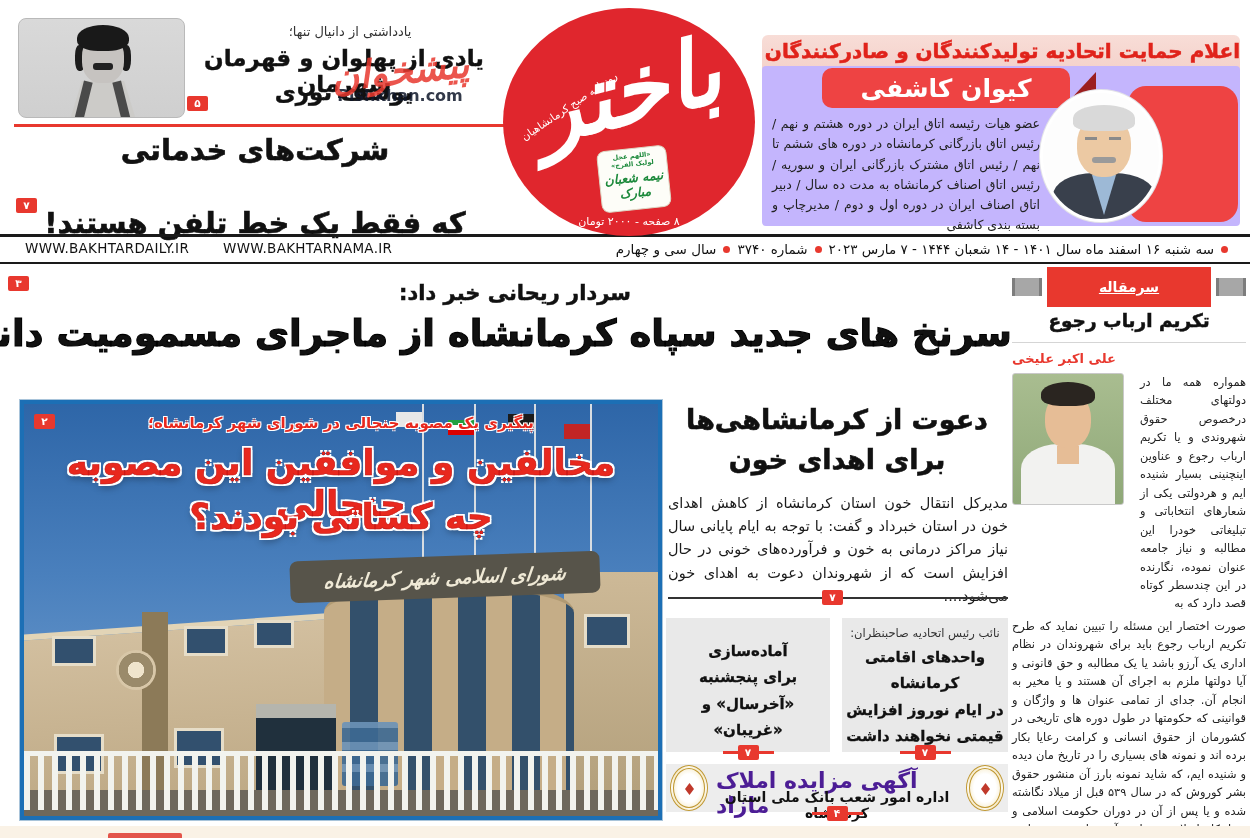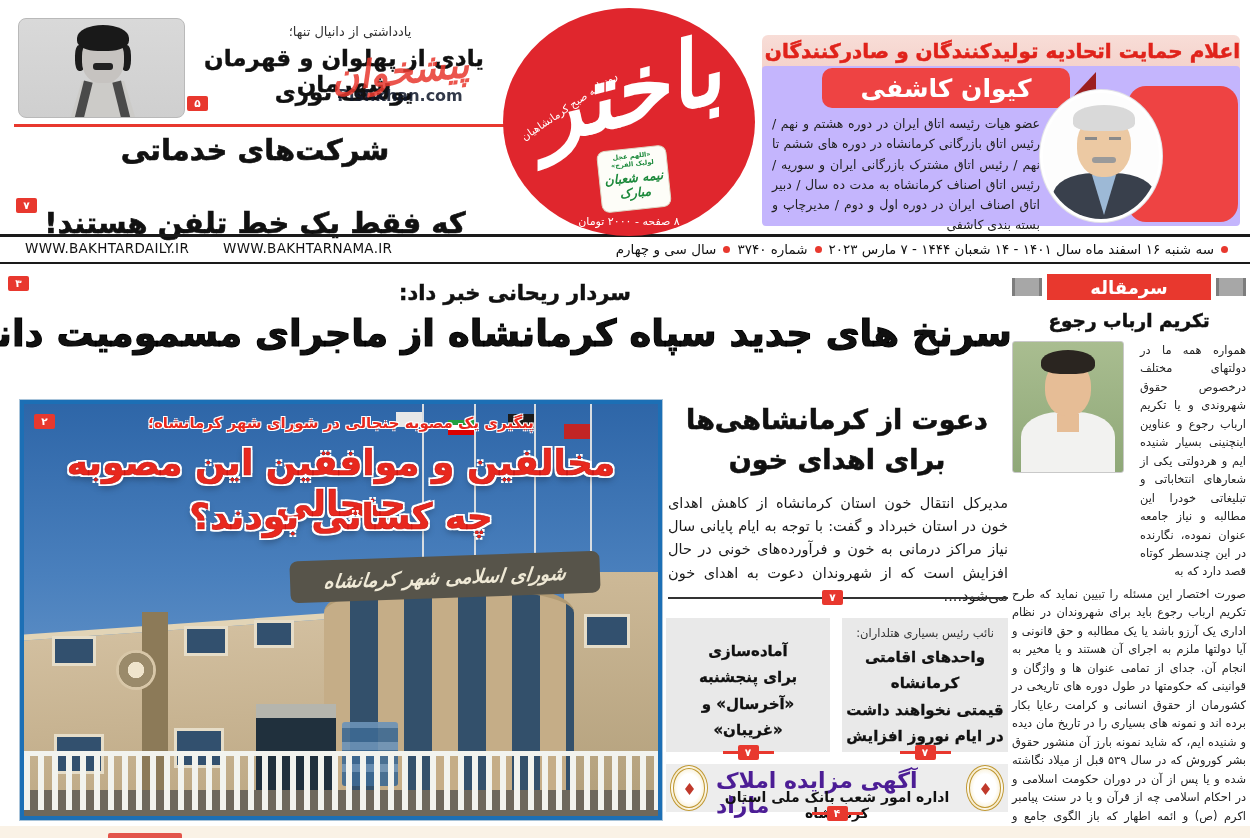--- a/index.html
+++ b/index.html
@@ -162,22 +162,22 @@
     clip-path:polygon(50% 0,100% 50%,50% 100%,0 50%); }
   .melli-l { left:4px; } .melli-r { right:4px; }
   .ad-title { position:absolute; left:50px; top:4px; width:242px; text-align:left; color:#4c1d95; font-size:22px; font-weight:bold; }
   .ad-sub { position:absolute; left:44px; top:25px; width:254px; text-align:center; color:#111; font-size:14px; font-weight:bold; }
   .ad-badge { position:absolute; left:0; bottom:-9px; width:100%; }
 
   
   .sidebar { left:1012px; top:274px; width:234px; height:556px; }
   .sb-header { display:flex; align-items:center; height:26px; gap:5px; }
   .sb-gray { width:30px; height:18px; background:#a7a7a7; border-left:3px solid #7d7d7d; border-right:3px solid #7d7d7d; }
-  .sb-red { flex:1; height:26px; background:#e8382e; color:#fff; font-size:18px; font-weight:bold;
-    display:flex; align-items:center; justify-content:center; }
+  .sb-red { flex:1; height:40px; background:#e8382e; color:#fff; font-size:14px; font-weight:bold;
+    display:flex; align-items:center; justify-content:center;text-decoration:underline; }
   .sb-title { font-size:18.5px; font-weight:bold; text-align:center; line-height:1.45; margin-top:8px; -webkit-text-stroke:.5px #111; }
   .sb-author-row { border-top:1px solid #d5d5d5; margin-top:7px; padding-top:5px; text-align:left; }
   .sb-author { color:#e8382e; font-size:13px; font-weight:bold; direction:rtl; display:inline-block; }
   .sb-bodyrow { display:flex; gap:16px; margin-top:6px; direction:rtl; }
   .sb-bodytext { font-size:11.4px; line-height:1.62; text-align:justify; color:#222; }
   .ed-photo { width:112px; height:132px; background:linear-gradient(#a9bd90,#8fa878); border-radius:3px; position:relative;
     flex:none; overflow:hidden; border:1px solid #c9c9c9; }
   .ep-head { position:absolute; left:32px; top:18px; width:46px; height:56px; background:#e6bd96; border-radius:46%; }
   .ep-hair { position:absolute; left:28px; top:8px; width:54px; height:24px; background:#2a2520; border-radius:50% 50% 35% 35%; }
   .ep-coat { position:absolute; left:8px; top:70px; width:94px; height:62px; background:#f2f2f0; border-radius:40% 40% 0 0; }
@@ -305,24 +305,24 @@
   <div class="gb-line rtl">آماده‌سازی</div>
   <div class="gb-line rtl">برای پنجشنبه</div>
   <div class="gb-line rtl">«آخرسال» و «غریبان»</div>
   <div class="dash-badge gb-badge">
     <span class="dash"></span>
       <span class="badge">۷</span>
       <span class="dash"></span>
   </div>
 </div>
 <div class="abs gray-box box-hotel">
-  <div class="gb-kicker rtl">نائب رئیس بسیاری هتلداران:</div>
+  <div class="gb-kicker rtl">نائب رئیس اتحادیه صاحبنظران:</div>
   <div class="gb-line rtl">واحدهای اقامتی کرمانشاه</div>
+  <div class="gb-line rtl">در ایام نوروز افزایش</div>
   <div class="gb-line rtl">قیمتی نخواهند داشت</div>
-  <div class="gb-line rtl">در ایام نوروز افزایش</div>
   <div class="dash-badge gb-badge">
     <span class="dash"></span>
       <span class="badge">۷</span>
       <span class="dash"></span>
   </div>
 </div>
 
 <div class="abs ad-box">
   <div class="melli melli-l"></div>
   <div class="melli melli-r"></div>
@@ -335,20 +335,23 @@
   </div>
 </div>
 
 <div class="abs sidebar">
   <div class="sb-header">
     <div class="sb-gray"></div>
     <div class="sb-red">سرمقاله</div>
     <div class="sb-gray"></div>
   </div>
   <div class="sb-title rtl">تکریم ارباب رجوع</div>
+  <div class="sb-author-row">
+    <span class="sb-author">علی اکبر علیخی</span>
+  </div>
   <div class="sb-bodyrow">
     <div class="sb-bodytext">همواره همه ما در دولتهای مختلف درخصوص حقوق شهروندی و یا تکریم ارباب رجوع و عناوین اینچنینی بسیار شنیده ایم و هردولتی یکی از شعارهای انتخاباتی و تبلیغاتی خودرا این مطالبه و نیاز جامعه عنوان نموده، نگارنده در این چندسطر کوتاه قصد دارد که به</div>
     <div class="ed-photo">
       <div class="ep-coat"></div>
       <div class="ep-neck"></div>
       <div class="ep-head"></div>
       <div class="ep-hair"></div>
     </div>
   </div>
   <div class="sb-bodytext rtl" style="margin-top:4px;">صورت اختصار این مسئله را تبیین نماید که طرح تکریم ارباب رجوع باید برای شهروندان در نظام اداری یک آرزو باشد یا یک مطالبه و حق قانونی و آیا دولتها ملزم به اجرای آن هستند و یا مخیر به انجام آن. جدای از تمامی عنوان ها و واژگان و قوانینی که حکومتها در طول دوره های تاریخی در کشورمان از حقوق انسانی و کرامت رعایا بکار برده اند و نمونه های بسیاری را در تاریخ مان دیده و شنیده ایم، که شاید نمونه بارز آن منشور حقوق بشر کوروش که در سال ۵۳۹ قبل از میلاد نگاشته شده و یا پس از آن در دوران حکومت اسلامی و در احکام اسلامی چه از قرآن و یا در سنت پیامبر اکرم (ص) و ائمه اطهار که باز الگوی جامع و کامل آن در فرمان نامه امیرالمومنین علی(ع) به مالک اشتر مصداق بارز این محتواست، که البته همگی نشان از پیشینه محکم و ریشه دار این حق و تکلیف در جامعه مان می باشد بگذریم، اولین مصوبه قانونی آن پس از انقلاب در سال ۱۳۸۳ تحت عنوان قانون «احترام به آزادی های مشروع و حفظ حقوق شهروندی است» که مجلس شورای اسلامی وقت در ۱۵ بند آنرا در قالب کلیاتی برای اجرا در محاکم عمومی و انقلاب و توسط ضابطان قضایی به تصویب رساند اما آنچه که منظور و هدف اصلی در تبیین و تشریح عنوان سرمقاله هست، مربوط می شود به «منشور حقوق شهروندی و تصویب نامه حقوق شهروندی در نظام اداری است که در سال ۹۵ توسط دولت دهم طی مطالعاتی توسط صاحبنظران تدوین نمود و پس از آن تا زمان حال با بروزرسانی هایی به دستگاه های اجرایی وخدماتی ابلاغ گردیده..</div>

